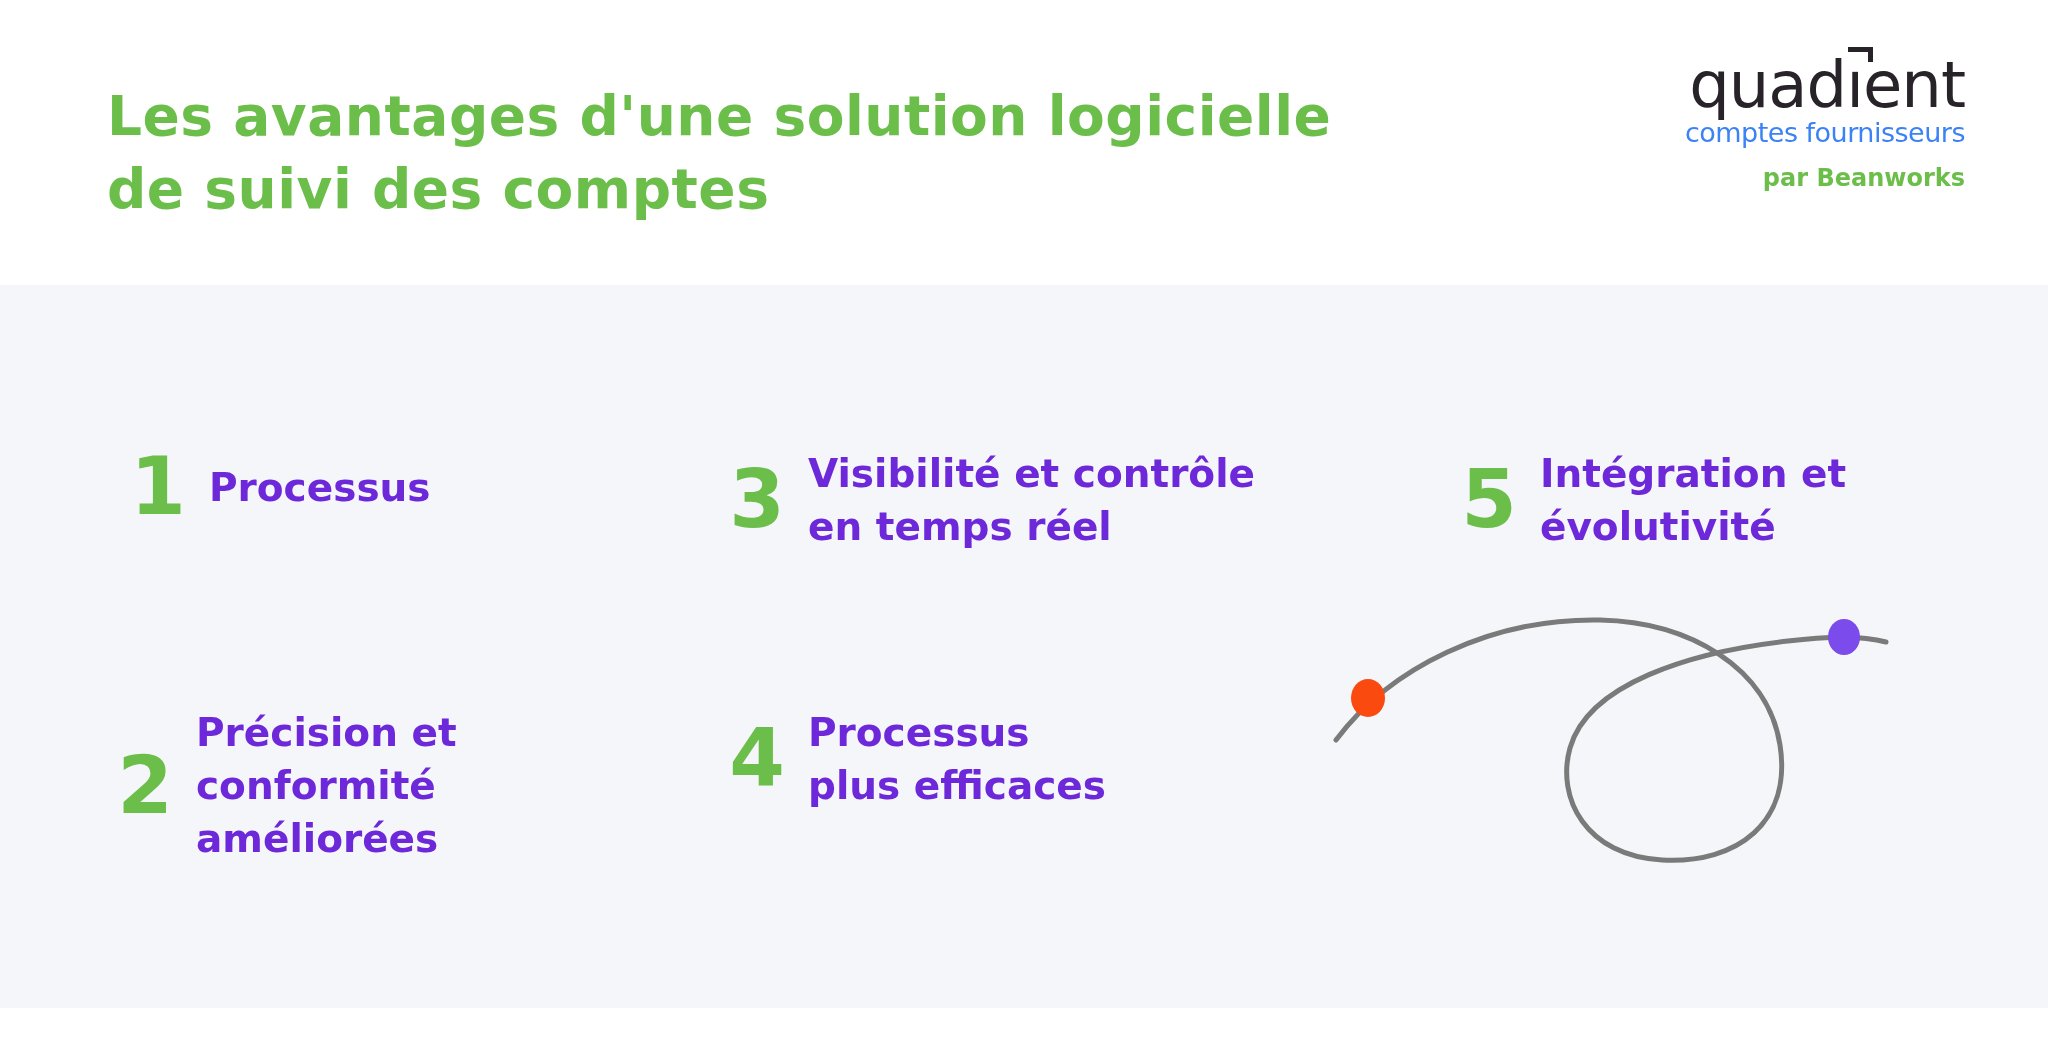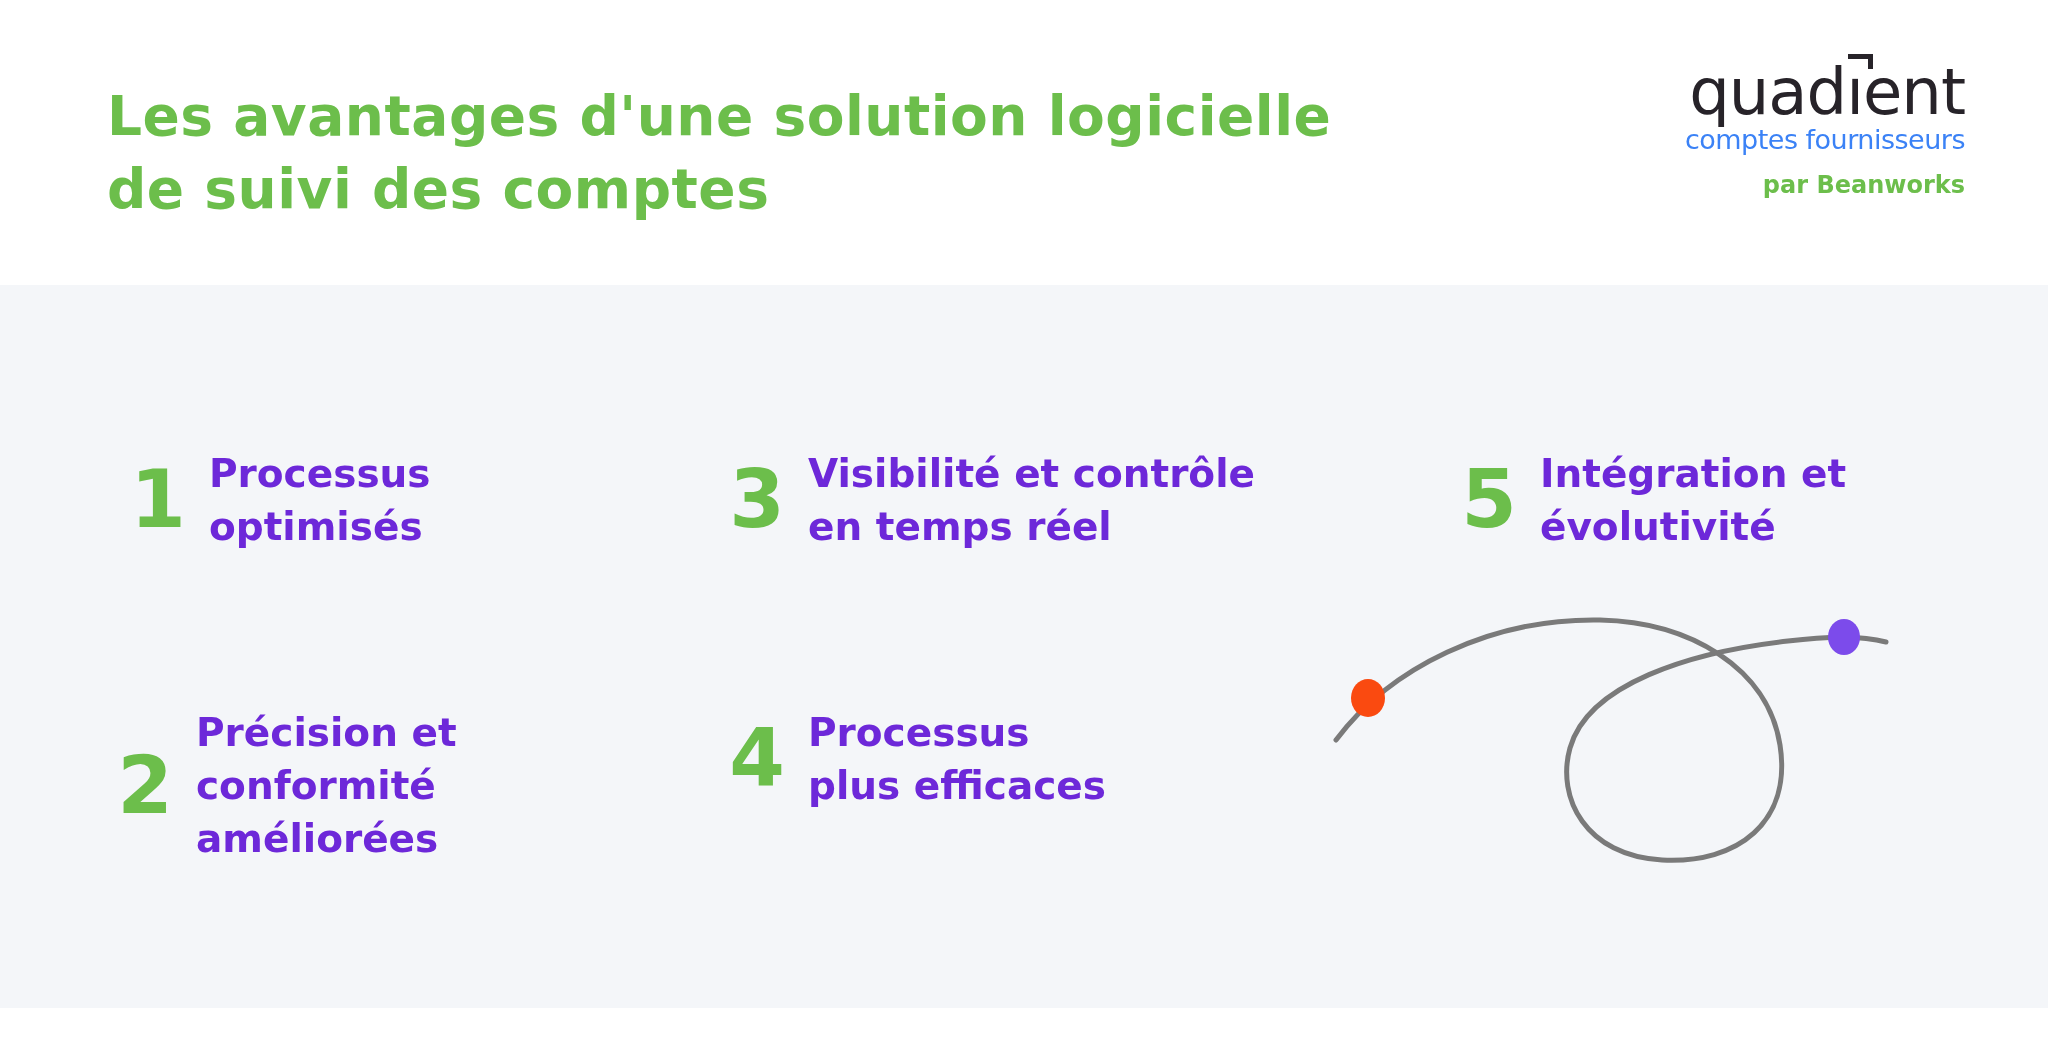--- a/index.html
+++ b/index.html
@@ -32,21 +32,21 @@
     font-weight: 700;
     color: #6CBE4B;
     line-height: 73px;
     letter-spacing: 0.5px;
   }
 
   
   .logo {
     position: absolute;
     right: 83px;
-    top: 57px;
+    top: 50px;
     text-align: right;
     color: #272329;
   }
   .logo-brand {
     font-size: 64px;
     font-weight: 500;
     line-height: 70px;
     letter-spacing: -1px;
     color: #272329;
     white-space: nowrap;
@@ -133,21 +133,20 @@
   <div class="logo">
     <div class="logo-brand"><span>quad</span><span class="i-wrap"><span>ı</span><span class="i-mark"></span></span><span>ent</span></div>
     <div class="logo-subtitle">comptes fournisseurs</div>
     <div class="logo-byline">par Beanworks</div>
   </div>
 
   <div class="item item-1">
     <div class="item-number">1</div>
     <div class="item-text">
       <div>Processus</div>
-      <div>optimisés</div>
     </div>
   </div>
 
   <div class="item item-2">
     <div class="item-number">2</div>
     <div class="item-text">
       <div>Précision et</div>
       <div>conformité</div>
       <div>améliorées</div>
     </div>

